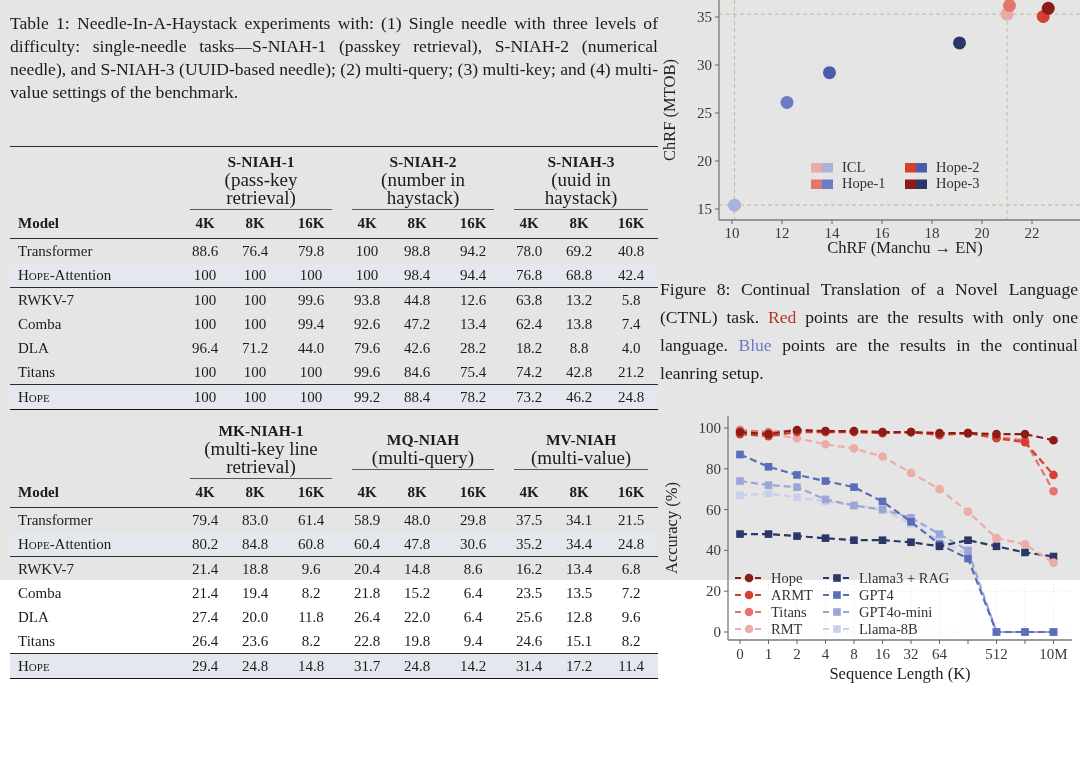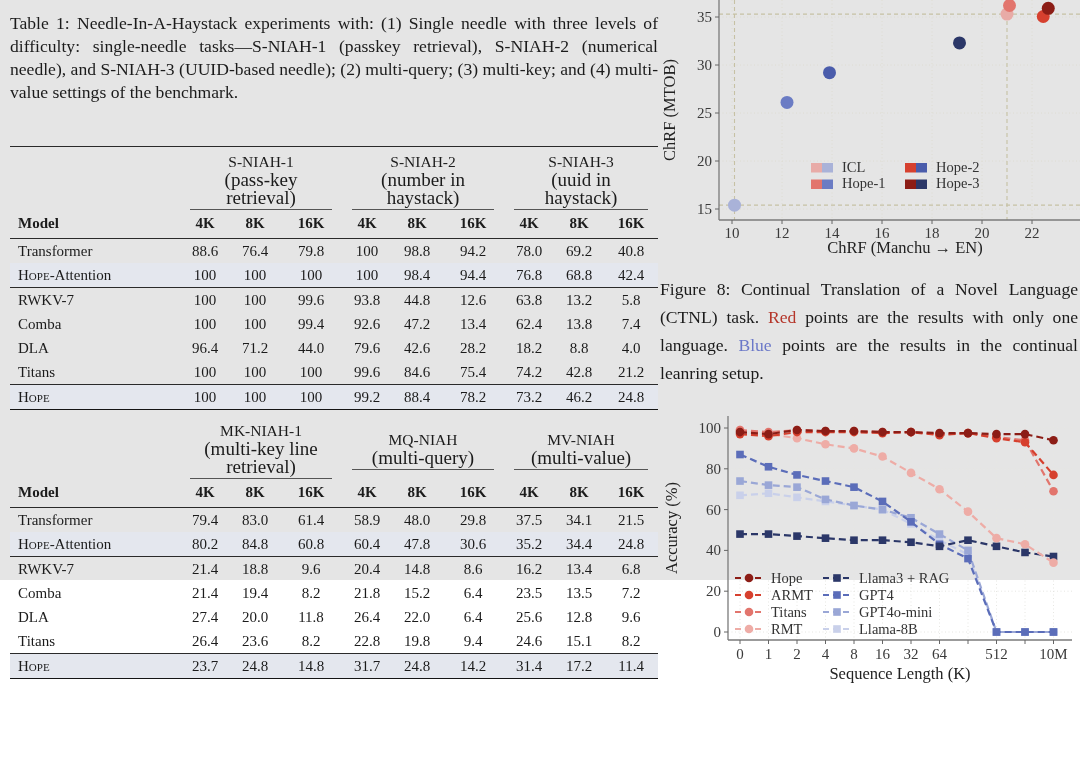--- a/index.html
+++ b/index.html
@@ -12,21 +12,21 @@
   .caption{font-size:17.6px;line-height:23px;text-align:justify;}
   .fig-caption{font-size:17.6px;line-height:28px;text-align:justify;margin-top:13px;width:418px;}
 
   table.datatable{border-collapse:collapse;width:648px;table-layout:fixed;}
   #table-panel1{margin-top:42px;}
   #table-panel2{margin-top:9px;}
   .datatable td,.datatable th{padding:0;font-size:15px;line-height:19px;vertical-align:middle;}
   tr.group-row td{border-top:1.3px solid #2a2a2a;padding-top:5px;}
   table.no-toprule tr.group-row td{border-top:none;padding-top:2px;}
   .grp{margin:0 10px;border-bottom:1px solid #555;padding-bottom:2px;}
-  .grp-name{font-weight:normal;font-size:15.5px;text-align:center;line-height:19px;}
+  .grp-name{font-weight:bold;font-size:15.5px;text-align:center;line-height:19px;}
   .grp-sub{font-size:19px;text-align:center;line-height:18px;}
   tr.len-row th{font-weight:bold;text-align:center;padding:4px 0 5px 0;border-bottom:1.4px solid #2a2a2a;}
   tr.len-row th.model-h{text-align:left;padding-left:8px;}
   .datatable tbody td{text-align:center;padding:2.5px 0;}
   .datatable tbody td.model{text-align:left;padding-left:8px;}
   tr.hl td{background:#e4e7ee;}
   tr.rule-after td{border-bottom:1.3px solid #2a2a2a;}
   .datatable tbody tr:last-child td{border-bottom:1.8px solid #141414;}
   .sc{font-variant:small-caps;}
 
@@ -293,21 +293,21 @@
             <td>8.2</td>
             <td>22.8</td>
             <td>19.8</td>
             <td>9.4</td>
             <td>24.6</td>
             <td>15.1</td>
             <td>8.2</td>
           </tr>
           <tr class="hl ">
             <td class="model"><span class="sc">Hope</span></td>
-            <td>23.7</td>
+            <td>29.4</td>
             <td>24.8</td>
             <td>14.8</td>
             <td>31.7</td>
             <td>24.8</td>
             <td>14.2</td>
             <td>31.4</td>
             <td>17.2</td>
             <td>11.4</td>
           </tr>
         </tbody>

